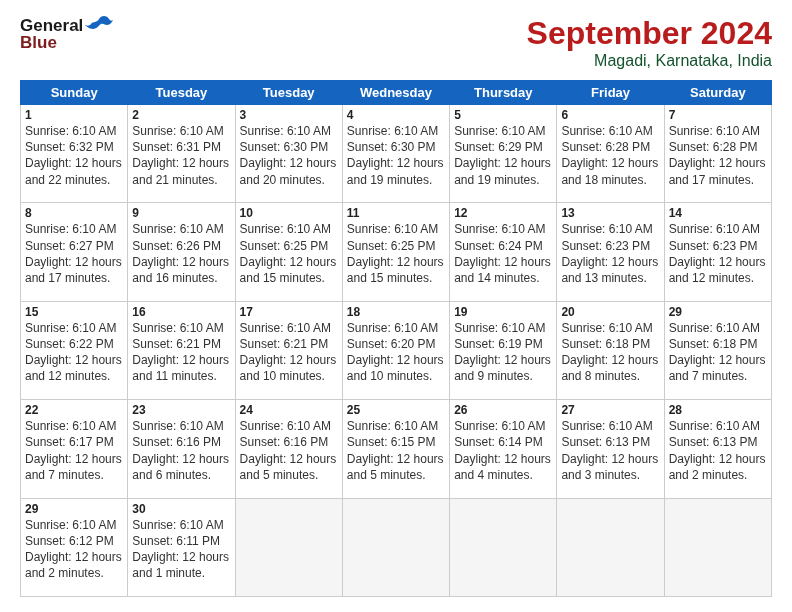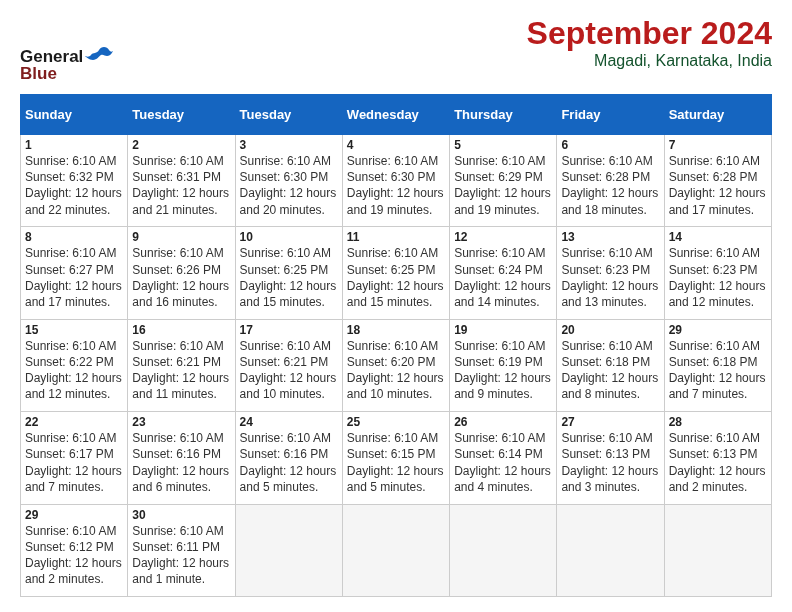--- a/index.html
+++ b/index.html
@@ -44,22 +44,22 @@
     .calendar {
       width: 100%;
       border-collapse: collapse;
       flex: 1;
     }
     .calendar th {
       background: #1565c0;
       color: #fff;
       font-size: 13px;
       font-weight: bold;
-      padding: 12px 4px;
-      text-align: left;
+      padding: 4px 4px;
+      text-align: center;
       border: 1px solid #1565c0;
     }
     .calendar td {
       border: 1px solid #ccc;
       vertical-align: top;
       padding: 3px 4px;
       width: calc(100% / 7);
       font-size: 9.5px;
       color: #222;
       height: 88px;
@@ -79,21 +79,21 @@
       color: #333;
     }
   </style>
 </head>
 <body>
 
 <div class="page">
   <div class="header">
     <div class="logo">
       <div style="display:flex;flex-direction:column;align-items:flex-start;">
-        <div style="display:flex;align-items:center;gap:2px;margin-top:31px;">
+        <div style="display:flex;align-items:center;gap:2px;">
           <span style="font-size:17px;font-weight:bold;color:#1a1a1a;">General</span>
           <svg width="28" height="22" viewBox="0 0 28 22">
             <path d="M14 4 C16 0, 22 0, 24 4 C26 7, 28 5, 28 5 C28 5, 26 10, 22 10 C20 10, 18 8, 16 9 C14 10, 12 14, 8 14 C4 14, 0 10, 0 10 C0 10, 4 12, 6 9 C8 6, 12 8, 14 4Z" fill="#1565c0"></path>
           </svg>
         </div>
         <span style="font-size:17px;font-weight:bold;color:#7f1d1d;margin-top:-4px;">Blue</span>
       </div>
     </div>
     <div class="title-block">
       <h1>September 2024</h1>

